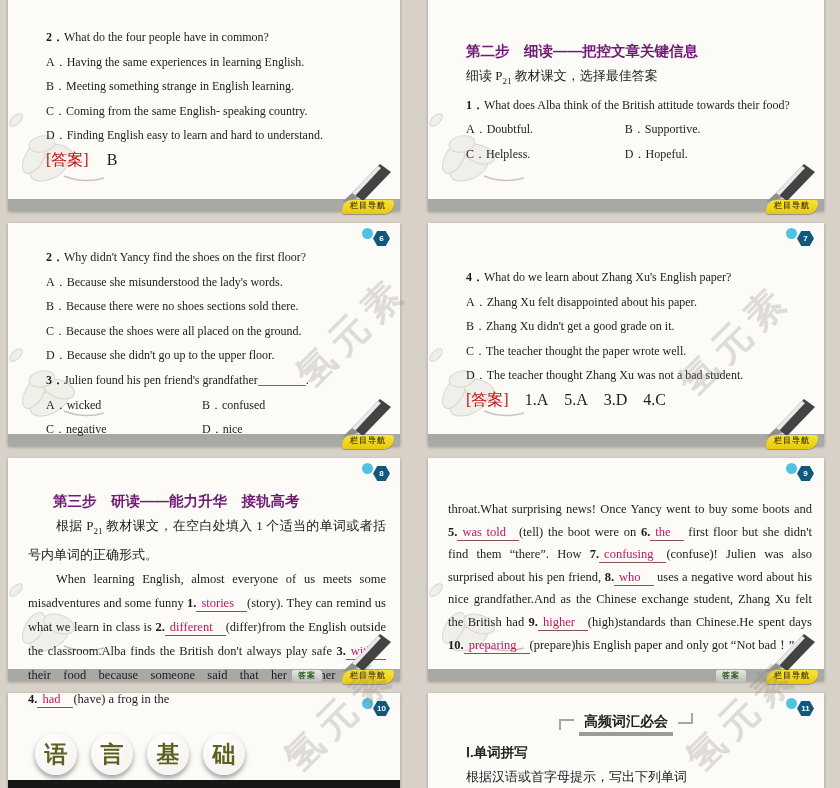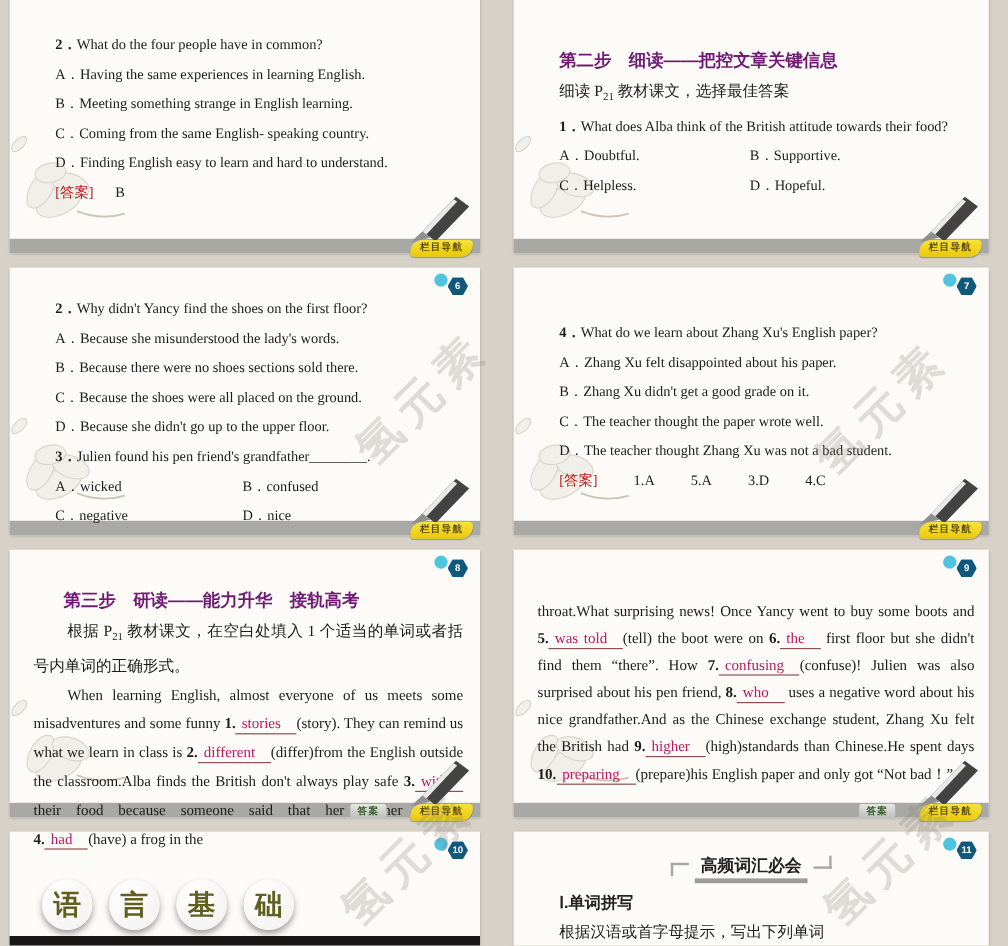--- a/index.html
+++ b/index.html
@@ -24,23 +24,23 @@
   .pgbadge .hex{position:absolute;right:0;top:4px;width:17px;height:15px;background:#10597c;clip-path:polygon(25% 0,75% 0,100% 50%,75% 100%,25% 100%,0 50%);color:#fff;font:bold 8px "Liberation Sans",sans-serif;display:flex;align-items:center;justify-content:center}
   .pen{position:absolute;right:8px;bottom:8px;z-index:5}
   .flower{position:absolute;left:-4px;bottom:10px;z-index:1;opacity:.95}
   .content{position:absolute;z-index:3}
   .q,.opt{font-size:12px;line-height:24.6px;white-space:nowrap}
   .qnum{font-weight:bold}
   .optrow{display:flex;font-size:12px;line-height:24.6px}
   .optrow span{display:block}
   .optrow .c1{width:47%}
   .red{color:#c01414}
-  .ansline{font-size:12px;line-height:24.6px}
+  .ansline{font-size:16px;line-height:24.6px}
   .ansline .val{margin-left:18px}
-  .ansline .vals span{margin-left:30px}
+  .ansline .vals span{margin-left:16px}
   .sec-title{font:bold 14.5px "Liberation Sans",sans-serif;color:#701a75;line-height:26px;white-space:nowrap}
   .cn{font-size:13px;line-height:24px;text-align:justify}
   .para{font-size:12.5px;line-height:24px;text-align:justify}
   .seg-sub{vertical-align:sub;font-size:9px}
   .seg-num{font-weight:bold}
   .seg-ans{color:#be185d;border-bottom:1px solid #8d5050;padding:0 13px 1px 5px}
   .watermark{position:absolute;font:bold 38px "Liberation Sans",sans-serif;color:rgba(140,130,118,.26);letter-spacing:8px;transform:translate(-50%,-50%) rotate(-45deg);z-index:9;pointer-events:none;white-space:nowrap}
   
   .circles{position:absolute;left:27px;top:40px;display:flex;gap:14px}
   .circle{width:42px;height:42px;border-radius:50%;background:radial-gradient(circle at 35% 30%,#ffffff,#f2f0ec);box-shadow:0 3px 5px rgba(0,0,0,.38);display:flex;align-items:center;justify-content:center;font:bold 23px "Liberation Sans",sans-serif;color:#5f6020}

